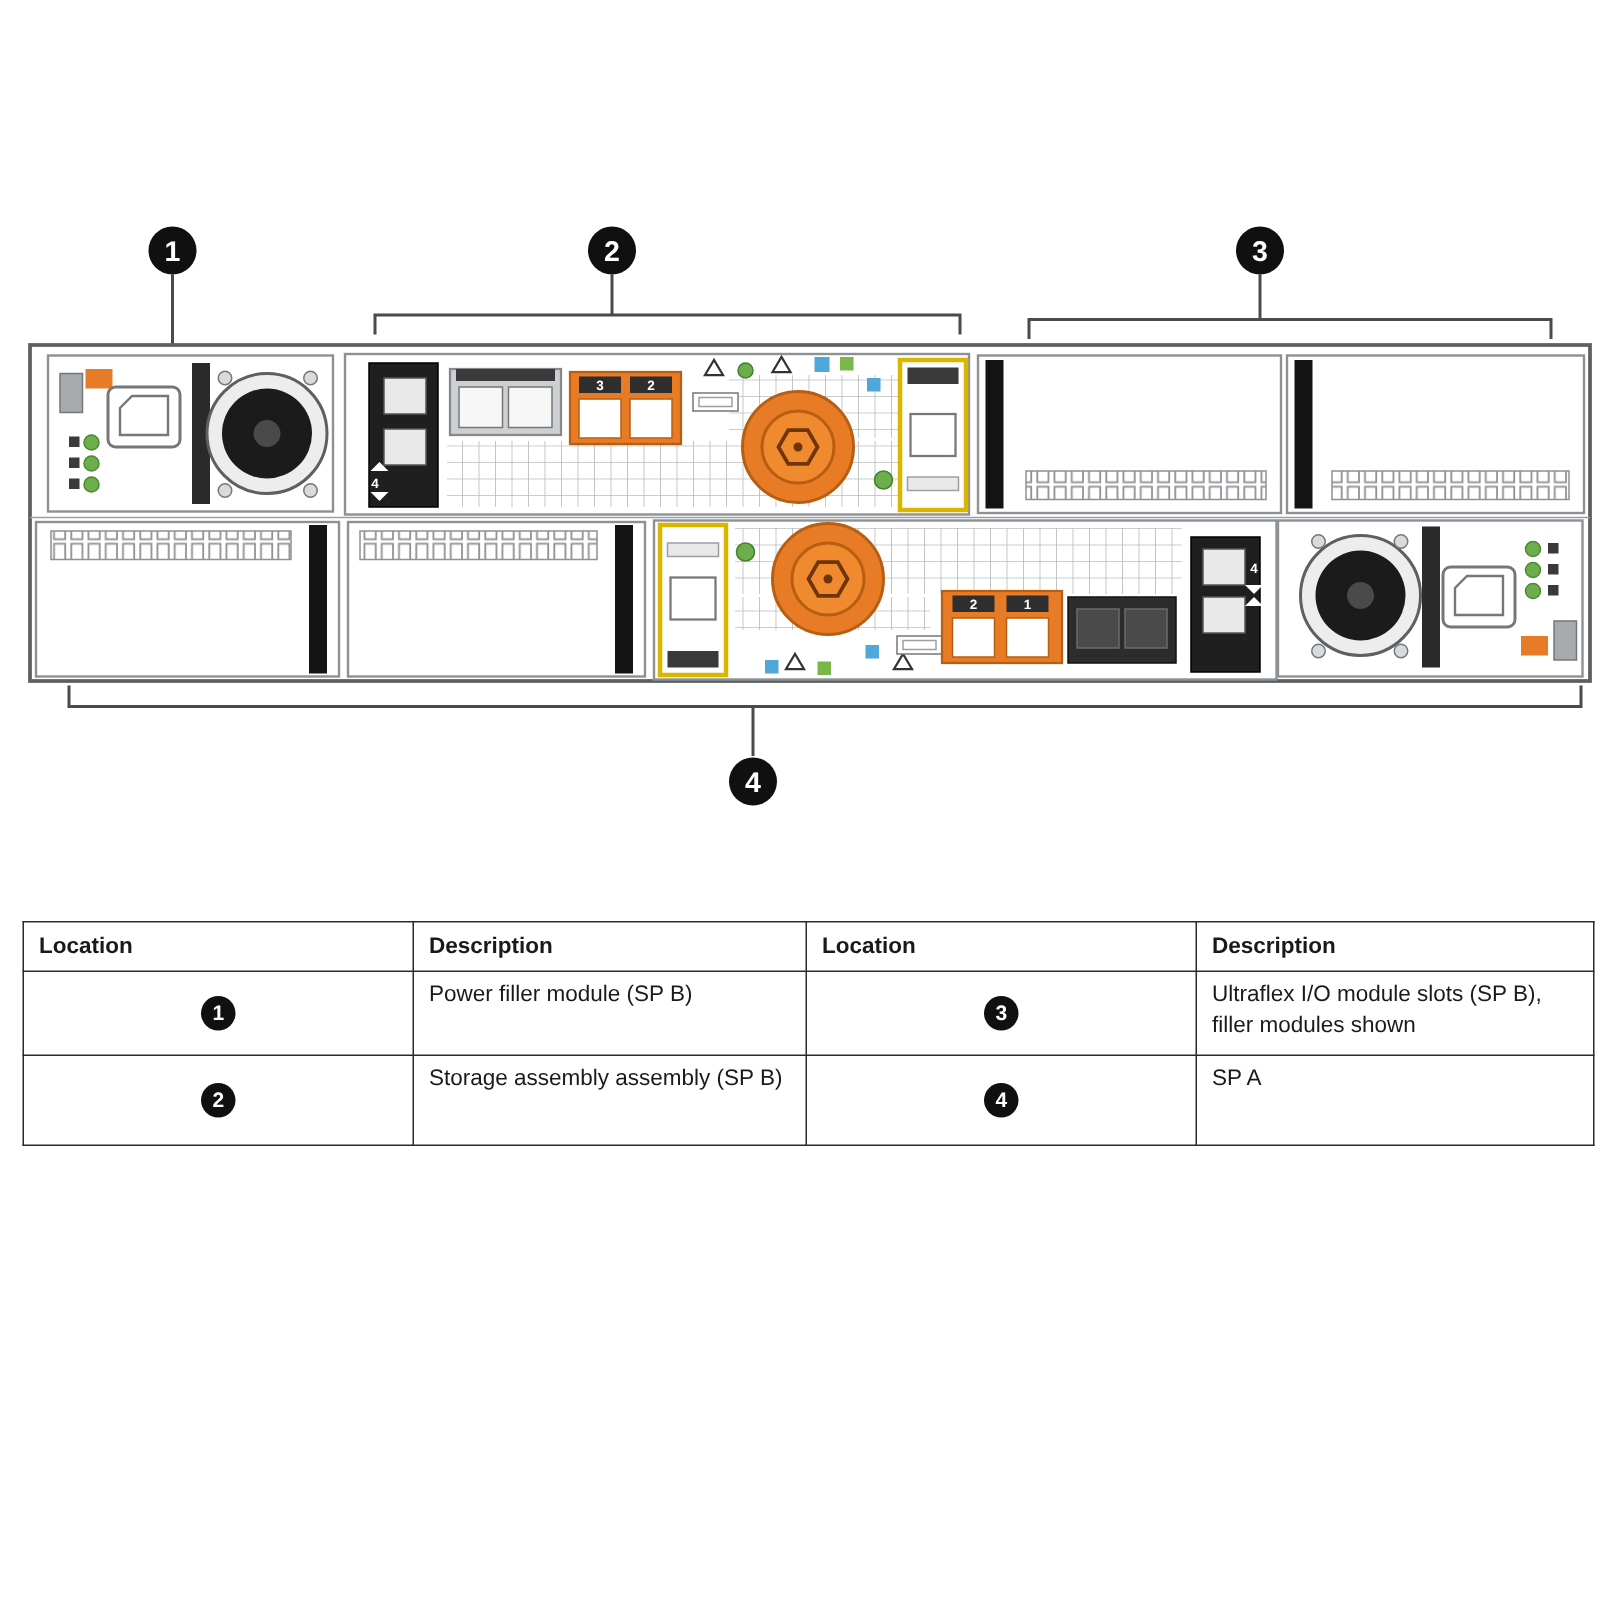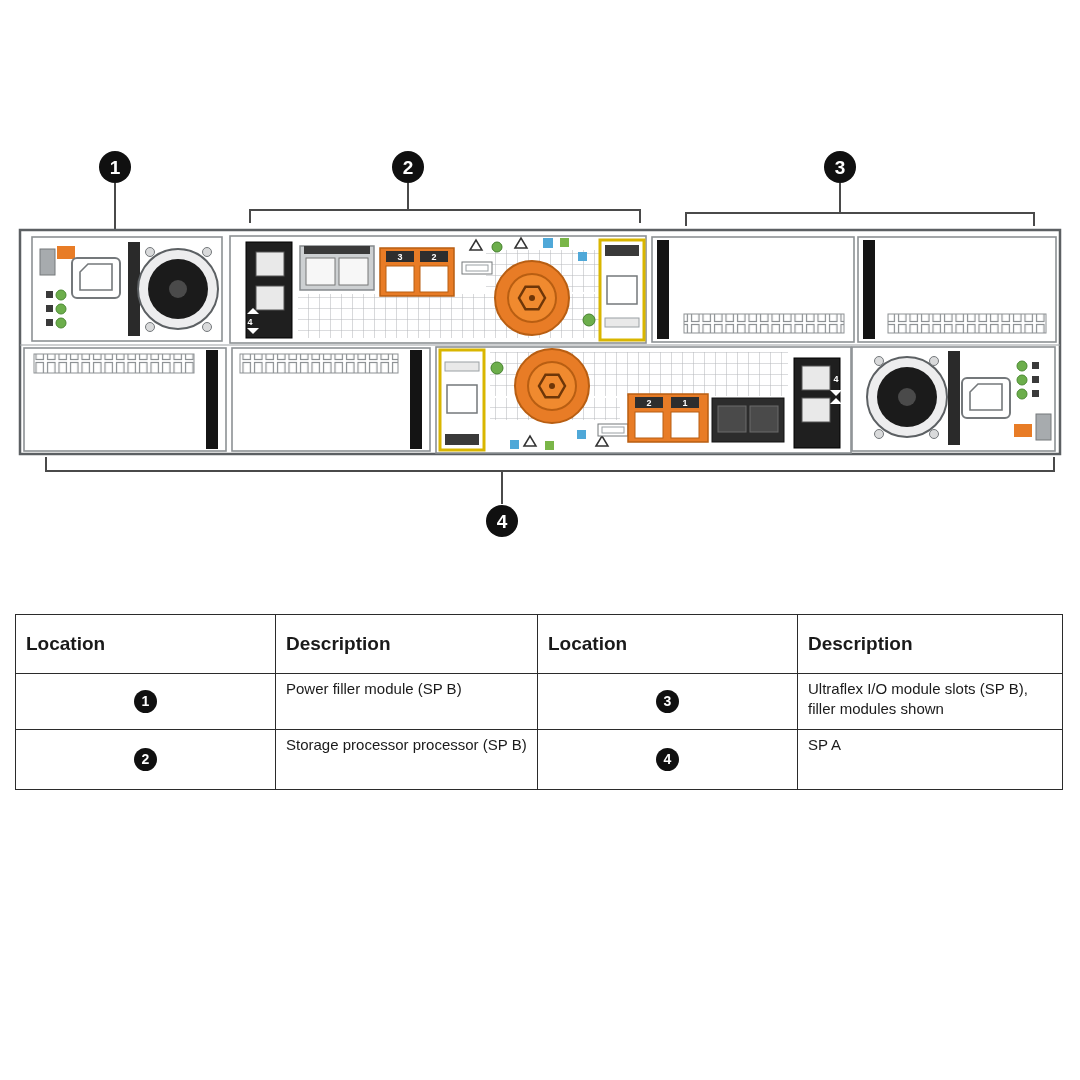--- a/index.html
+++ b/index.html
@@ -13,21 +13,21 @@
             font-family:"Liberation Sans",sans-serif;}
   .micro{fill:#ffffff;font-weight:bold;font-size:9px;text-anchor:middle;
          font-family:"Liberation Sans",sans-serif;}
   .screw{fill:#d9dadb;stroke:#74787b;stroke-width:1;}
   .mod{fill:#ffffff;stroke:#8d9194;stroke-width:1.6;}
 
   .table-wrap{position:absolute;left:15px;top:614px;width:1047px;}
   table.legend{border-collapse:collapse;width:100%;table-layout:fixed;font-size:15px;}
   .legend th,.legend td{border:1.7px solid #2b2b2b;padding:5px 10px;text-align:left;
                         vertical-align:top;line-height:1.35;}
-  .legend th{font-weight:bold;font-size:19px;padding:16px 10px;}
+  .legend th{font-weight:bold;font-size:15px;padding:6px 10px;}
   .legend td.loc{text-align:center;vertical-align:middle;}
   .legend tbody tr.r1{height:56px;}
   .legend tbody tr.r2{height:60px;}
   .badge-sm{display:inline-block;width:23px;height:23px;border-radius:50%;background:#101010;
             color:#fff;font-weight:bold;font-size:14px;line-height:23px;text-align:center;}
 </style>
 </head>
 <body>
 
 <div class="page">
@@ -288,21 +288,21 @@
           <td>Power filler module (SP B)</td>
           <td class="loc">
             <span class="badge-sm">3</span>
           </td>
           <td>Ultraflex I/O module slots (SP B), filler modules shown</td>
         </tr>
         <tr class="r2">
           <td class="loc">
             <span class="badge-sm">2</span>
           </td>
-          <td>Storage processor processor (SP B)</td>
+          <td>Storage assembly assembly (SP B)</td>
           <td class="loc">
             <span class="badge-sm">4</span>
           </td>
           <td>SP A</td>
         </tr>
       </tbody>
     </table>
   </div>
 
 </div>

